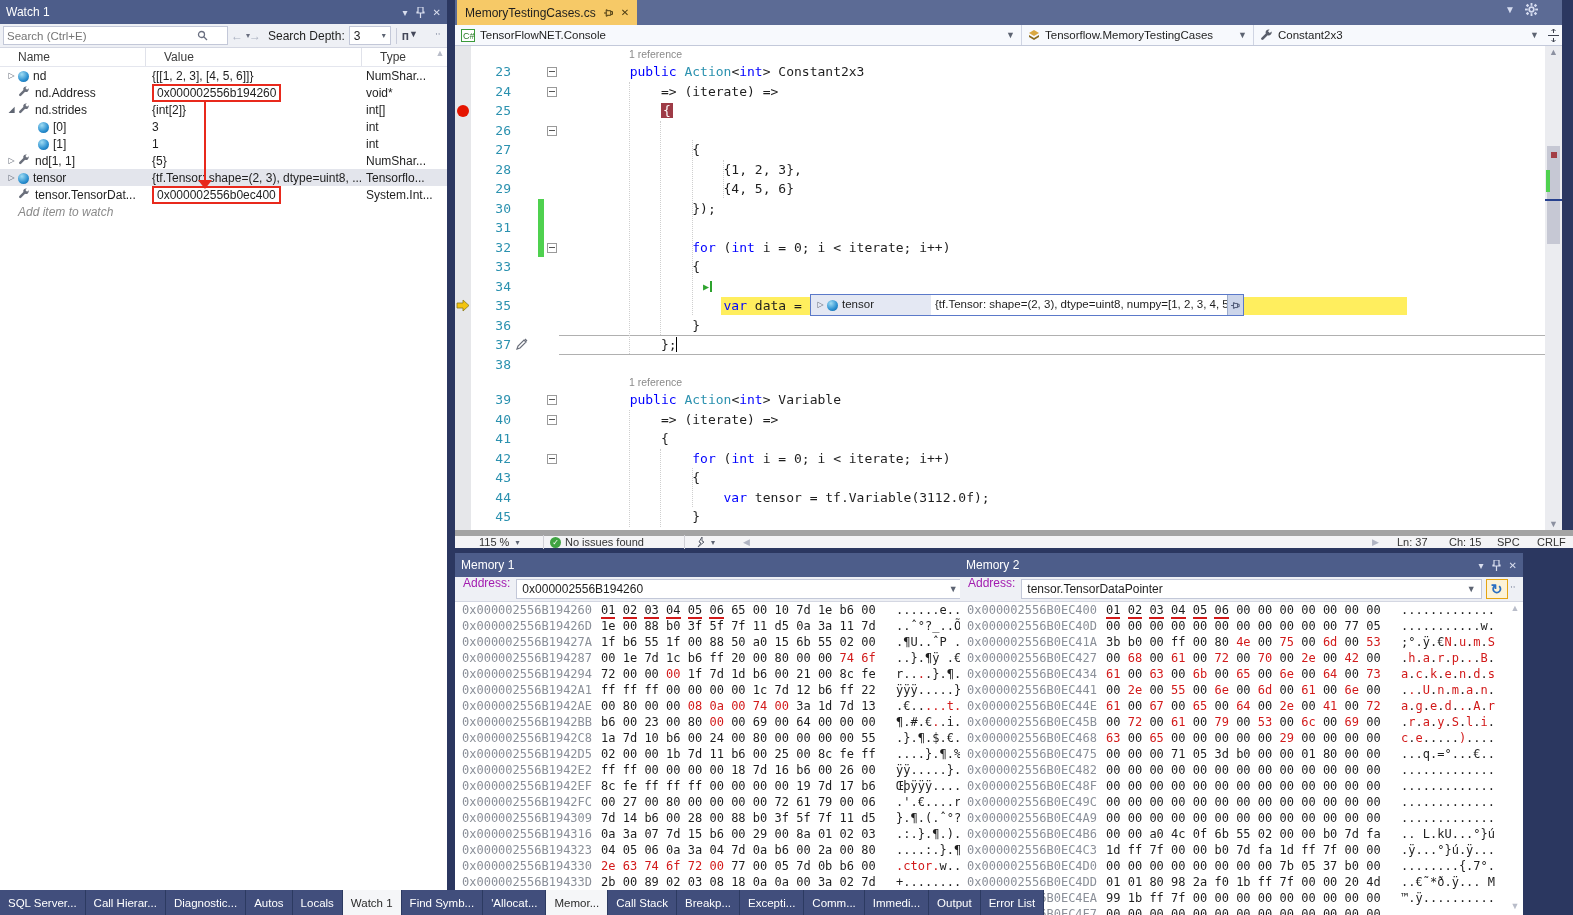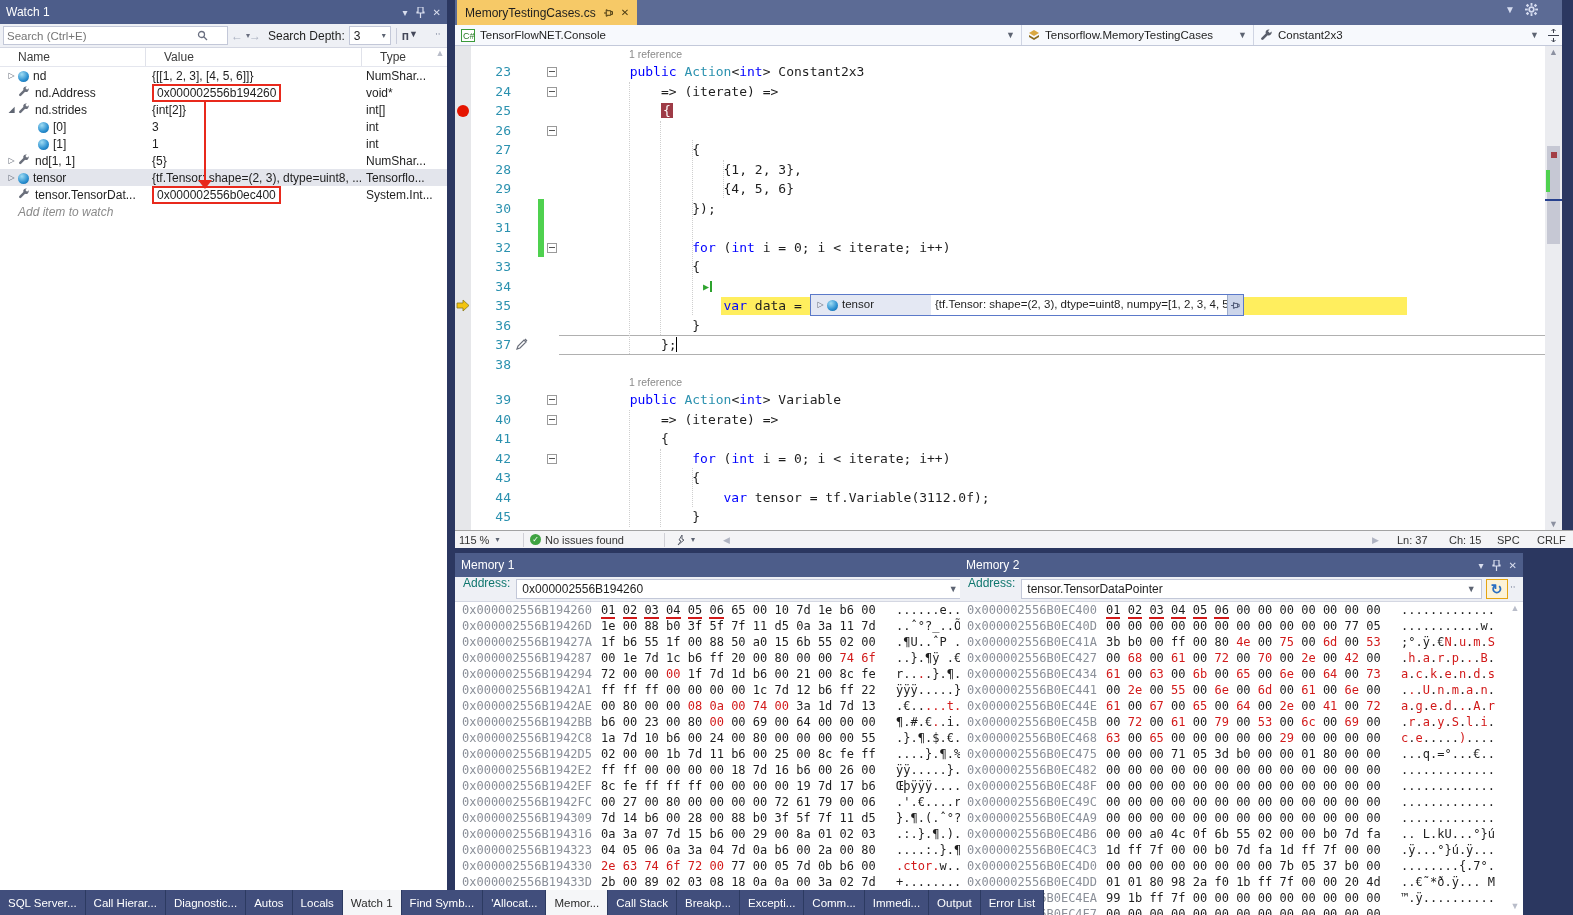--- a/index.html
+++ b/index.html
@@ -78,33 +78,33 @@
   #datatip .pinbox { width:16px; height:100%; background:#ccd5ea; border-left:1px solid #9daccb; display:flex; align-items:center; justify-content:center; }
 
   #editor-vscroll { left:1545px; top:46px; width:17px; height:484px; background:#ebecf0; }
   #editor-vscroll .sb-arrow { position:absolute; left:0; width:17px; text-align:center; color:#8b90a0; font-size:9px; }
   #sb-thumb { position:absolute; left:2px; top:100px; width:13px; height:98px; background:#c6c8d4; }
   #sb-red { position:absolute; left:6px; top:106px; width:6px; height:6px; background:#a33f46; }
   #sb-green { position:absolute; left:1px; top:124px; width:4px; height:22px; background:#4fd14f; }
   #sb-blue { position:absolute; left:0; top:153px; width:17px; height:2px; background:#27418e; }
   #env-right { left:1562px; top:0; width:11px; height:553px; background:#2b3760; }
 
-  #editor-status { left:455px; top:530px; width:1118px; height:18px; background:#f4f4f6; border-top:1px solid #a3a3a3; display:flex; align-items:center; font-size:11px; color:#333; }
+  #editor-status { left:455px; top:530px; width:1118px; height:18px; background:#f4f4f6; border-top:6px solid #a3a3a3; display:flex; align-items:center; font-size:11px; color:#333;padding-left:20px; }
   #editor-status .sep { width:1px; height:14px; background:#d0d0d6; margin:0 6px; }
   .zoom-combo { display:flex; align-items:center; padding:0 4px; gap:6px; width:62px; }
   .check-circle { display:inline-block; width:11px; height:11px; border-radius:50%; background:#3fa342; color:#fff; font-size:8px; line-height:11px; text-align:center; margin-right:4px; }
   #status-right { margin-left:auto; display:flex; gap:0; align-items:center; }
   #status-right span { display:inline-block; text-align:left; }
 
   
   .mem-panel { background:#fff; }
   #memory1 { left:455px; top:553px; width:550px; height:337px; }
   #memory2 { left:960px; top:553px; width:563px; height:362px; }
   .mem-toolbar { height:25px; padding:2px 4px; display:flex; align-items:center; }
-  .mem-addr-label { margin:0 6px 12px 4px; color:#0f766e; }
+  .mem-addr-label { margin:0 6px 12px 4px; color:#a21caf; }
   .mem-combo { flex:1; background:#fff; border:1px solid #c3c8d8; height:20px; display:flex; align-items:center; padding:0 5px; font-size:12px; }
   .mem-combo .dd { margin-left:auto; color:#5d6472; font-size:9px; }
   .refresh-btn { width:22px; height:20px; display:flex; align-items:center; justify-content:center; color:#2a6fc2; font-weight:bold; font-size:14px; margin-left:4px; }
   .refresh-btn.hot { background:#fdf3d7; border:1px solid #e5a512; }
   .mem-rows { position:relative; font-family:"DejaVu Sans Mono",monospace; font-size:12px; line-height:16px; overflow:hidden; white-space:pre; }
   #memory1 .mem-rows { height:289px; } #memory2 .mem-rows { height:314px; }
   .mrow { height:16px; display:flex; }
   .maddr { color:#8a8f98; width:146px; padding-left:7px; flex:none; }
   .mbytes { width:285px; flex:none; }
   .mascii { padding-left:10px; }

